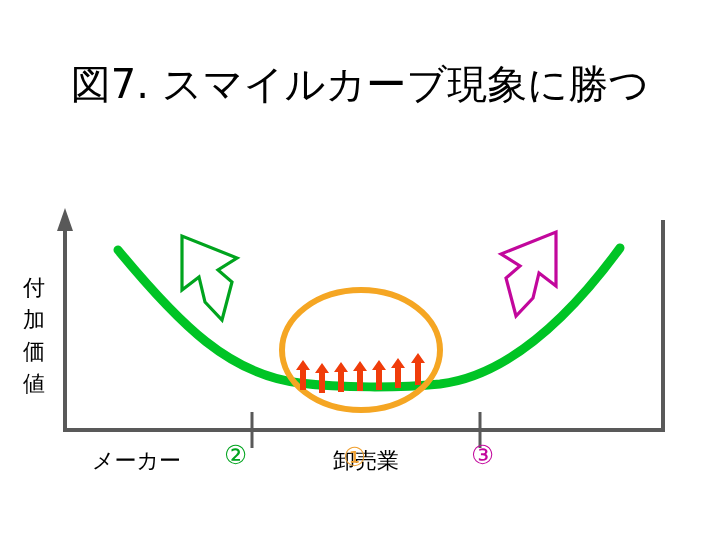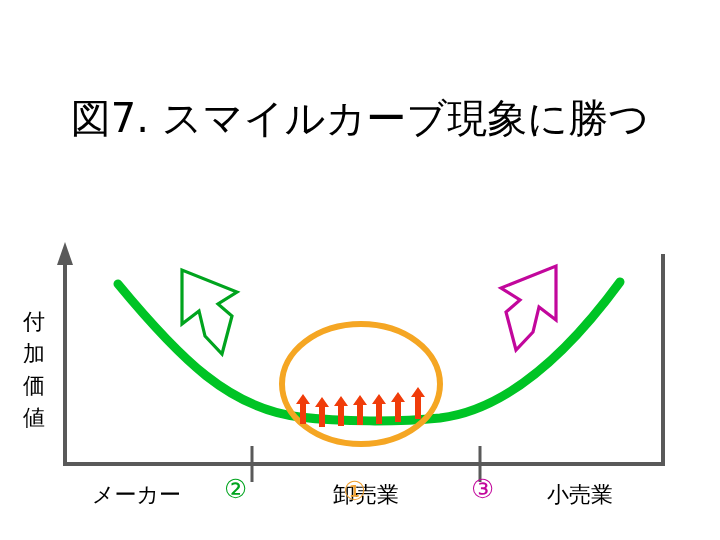--- a/index.html
+++ b/index.html
@@ -13,21 +13,20 @@
     font-family: "Liberation Serif", "DejaVu Serif", serif;
     overflow: hidden;
     position: relative;
   }
   #figure-root {
     position: absolute;
     left: 0;
     top: 0;
     width: 720px;
     height: 396px;
-    margin-top: 34px;
   }
   #figure-title {
     position: absolute;
     left: 0;
     top: 58px;
     width: 720px;
     text-align: center;
     font-size: 40px;
     line-height: 52px;
     color: #000000;
@@ -128,20 +127,19 @@
 
     <div id="y-axis-label">
       <span>付</span>
       <span>加</span>
       <span>価</span>
       <span>値</span>
     </div>
 
     <div class="axis-caption" id="x-label-maker">メーカー</div>
     <div class="axis-caption" id="x-label-whole">卸売業</div>
-    <div class="axis-caption" id="x-label-retail">小売業</div>
 
     <div class="marker-label" id="marker-label-1">①</div>
     <div class="marker-label" id="marker-label-2">②</div>
     <div class="marker-label" id="marker-label-3">③</div>
 
   </div>
 </div>
 
 </body></html>

